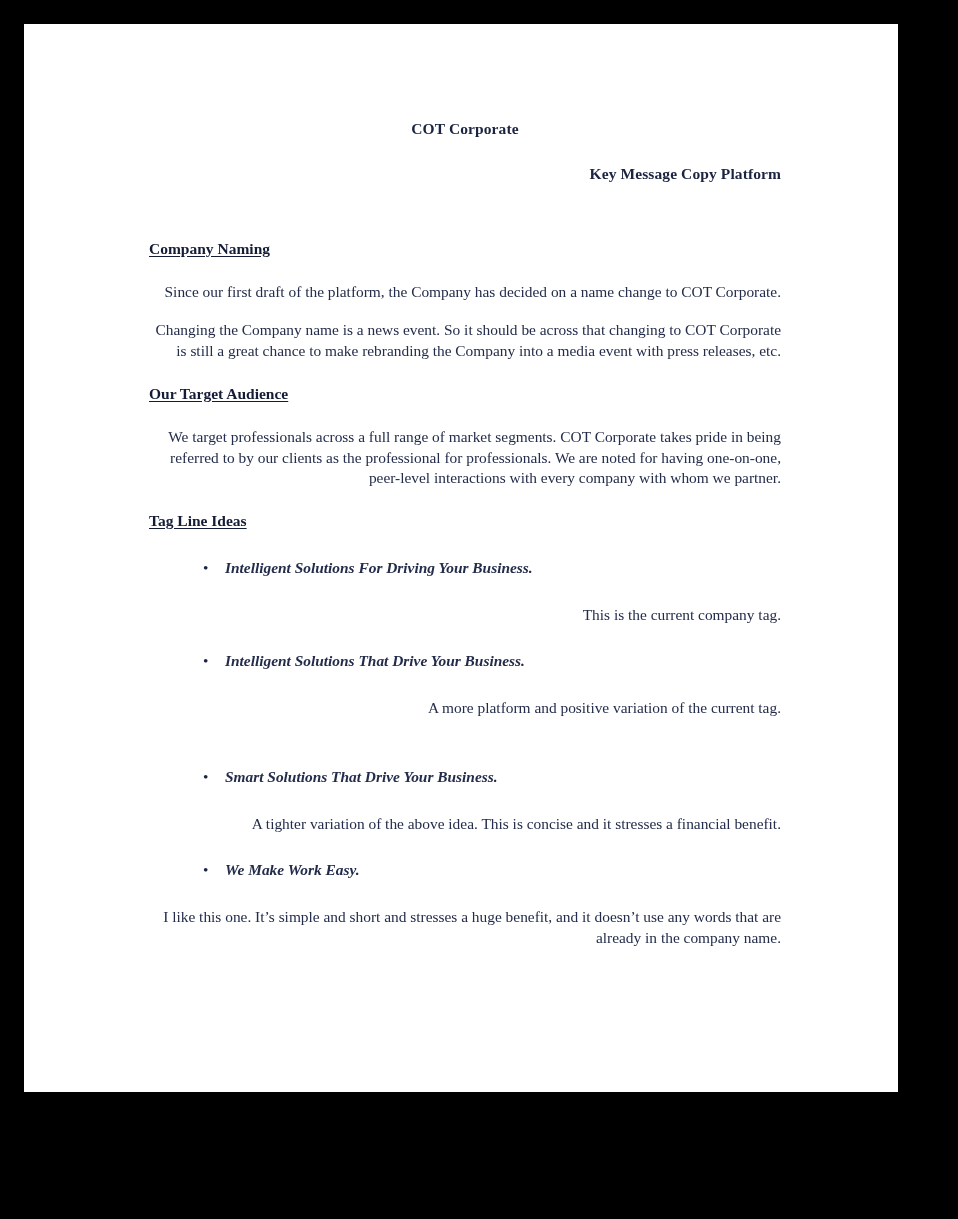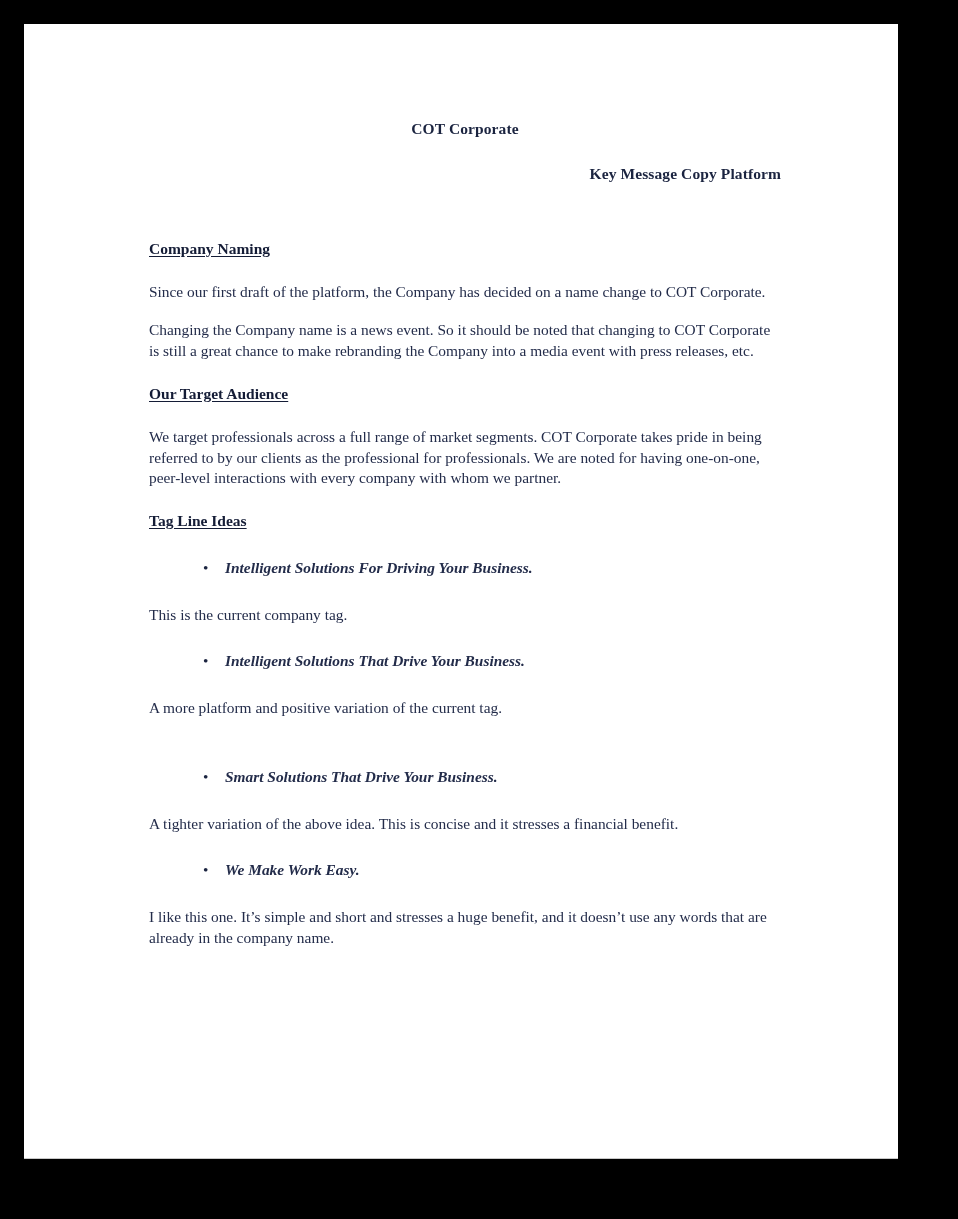--- a/index.html
+++ b/index.html
@@ -10,21 +10,21 @@
   body {
     width: 958px;
     height: 1219px;
     overflow: hidden;
     font-family: "Liberation Serif", "DejaVu Serif", serif;
   }
 
   .screen {
     position: relative;
     width: 958px;
-    height: 1219px;
+    height: 1092px;
     background: #000000;
     border-radius: 8px;
     overflow: hidden;
   }
 
   
   .page-sheet {
     position: absolute;
     left: 24px;
     top: 24px;
@@ -72,21 +72,21 @@
     margin: 0;
     line-height: 1.35;
     display: inline-block;
   }
 
   .para {
     font-size: 15.4px;
     color: #232c4a;
     line-height: 1.345;
     margin: 0;
-    text-align: left;
+    text-align: right;
   }
 
   .bullet-list {
     list-style: none;
     margin: 0;
     padding: 0;
   }
   .bullet-item {
     position: relative;
     padding-left: 76px;
@@ -127,21 +127,21 @@
 
       <div class="gap-title-block"></div>
 
       <div>
         <div>
           <span class="section-heading">Company Naming</span>
         </div>
         <div class="gap-m"></div>
         <p class="para">Since our first draft of the platform, the Company has decided on a name change to COT Corporate.</p>
         <div class="gap-s"></div>
-        <p class="para">Changing the Company name is a news event. So it should be noted that changing to COT Corporate is still a great chance to make rebranding the Company into a media event with press releases, etc.</p>
+        <p class="para">Changing the Company name is a news event. So it should be across that changing to COT Corporate is still a great chance to make rebranding the Company into a media event with press releases, etc.</p>
       </div>
 
       <div class="gap-m"></div>
 
       <div>
         <div>
           <span class="section-heading">Our Target Audience</span>
         </div>
         <div class="gap-m"></div>
         <p class="para">We target professionals across a full range of market segments. COT Corporate takes pride in being referred to by our clients as the professional for professionals. We are noted for having one-on-one, peer-level interactions with every company with whom we partner.</p>

